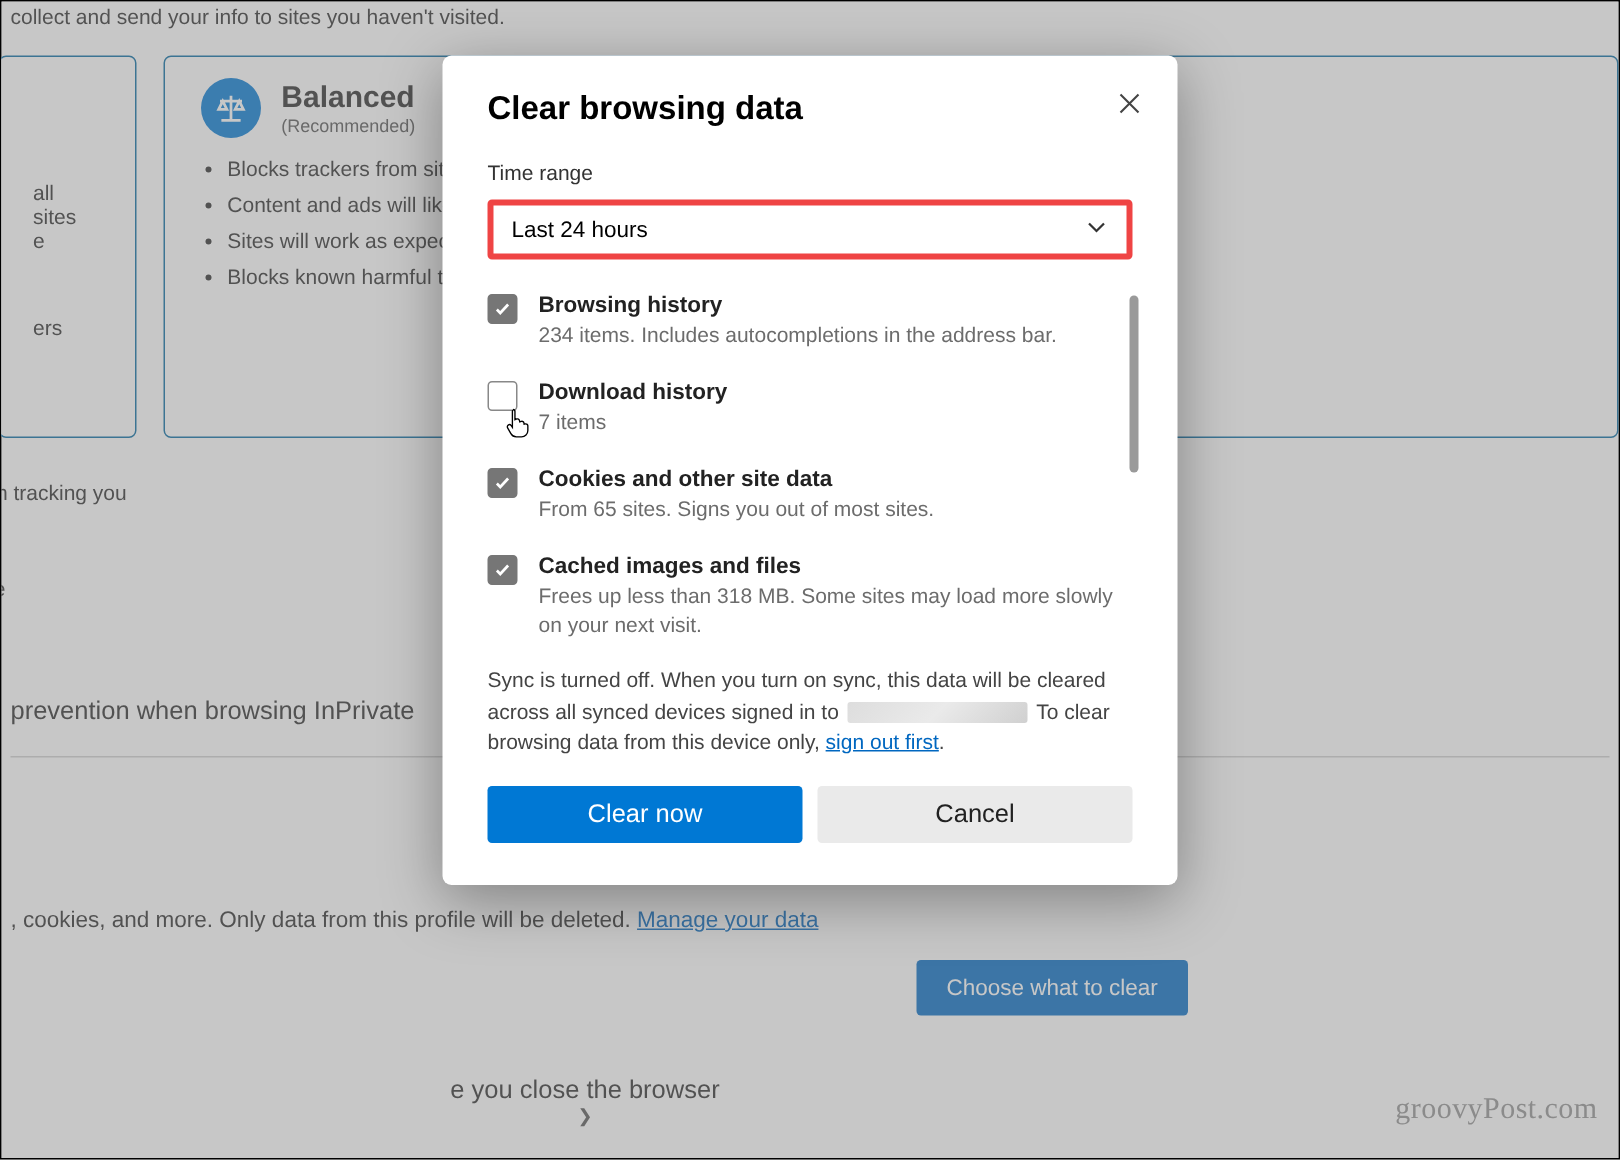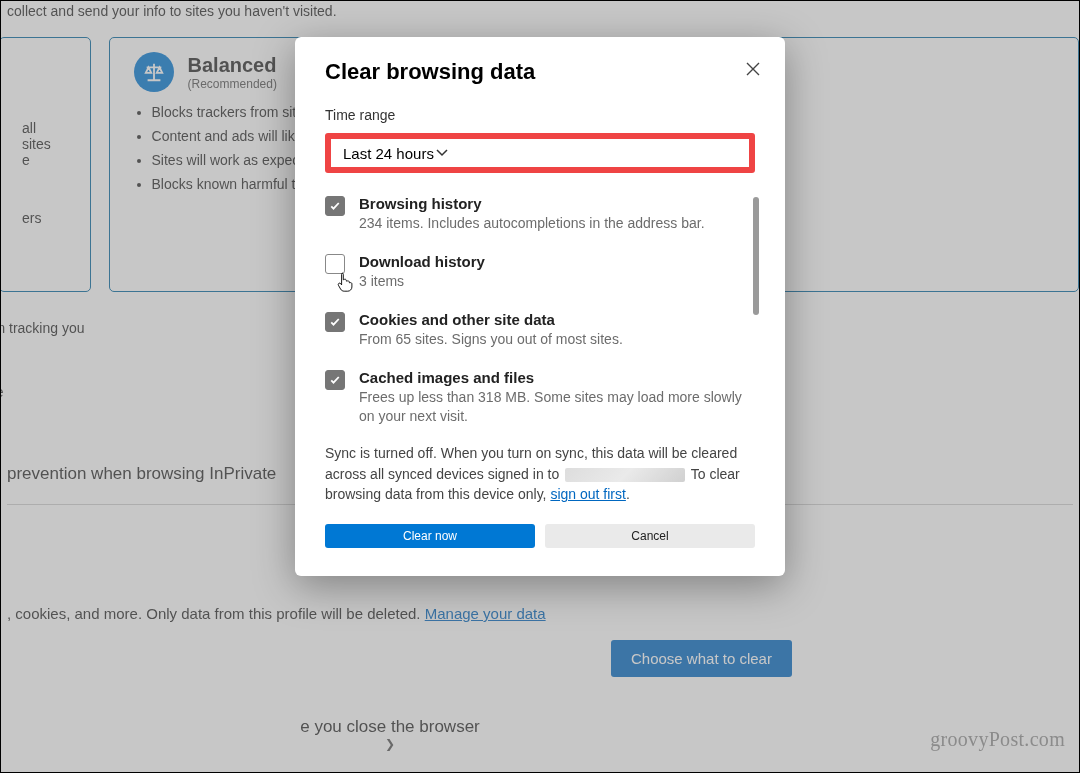--- a/index.html
+++ b/index.html
@@ -137,26 +137,27 @@
     font-weight: 600;
     margin-bottom: 22px;
   }
   .dlg-label {
     font-size: 14px;
     margin-bottom: 10px;
     color:#333;
   }
   .dlg-select {
     width: 100%;
-    border: 6px solid #ef4444;
+    border: 4px solid #ef4444;
     border-radius: 3px;
     height: 40px;
     padding: 0 12px;
     display: flex;
     align-items: center;
+    justify-content: space-between;
     font-size: 15px;
     margin-bottom: 22px;
   }
   .dlg-items {
     position: relative;
     max-height: 250px;
   }
   .dlg-scrollbar {
     position: absolute;
     right: -4px;
@@ -210,24 +211,24 @@
     filter: blur(0.4px);
   }
   .dlg-sync a { color: #0067c0; text-decoration: underline; }
   .dlg-buttons {
     display: flex;
     gap: 10px;
     margin-top: 20px;
   }
   .dlg-buttons button {
     flex: 1;
-    height: 24px;
+    height: 38px;
     border: none;
     border-radius: 3px;
-    font-size: 12px;
+    font-size: 17px;
     cursor: pointer;
   }
   .btn-primary { background: #0078d4; color: #fff; }
   .btn-secondary { background: #eaeaea; color: #222; }
   .chev { font-size: 12px; color:#555; }
 </style>
 </head>
 <body>
 
 <div class="bg-page">
@@ -314,21 +315,21 @@
         <div>
           <div class="item-title">Browsing history</div>
           <div class="item-sub">234 items. Includes autocompletions in the address bar.</div>
         </div>
       </div>
 
       <div class="dlg-item" style="position:relative">
         <div class="chk"></div>
         <div>
           <div class="item-title">Download history</div>
-          <div class="item-sub">3 items</div>
+          <div class="item-sub">7 items</div>
         </div>
         <span class="cursor-hand">
           <svg width="20" height="22" viewBox="0 0 20 22">
             <path fill="#fff" stroke="#000" stroke-width="0.9" d="M7 2c.8 0 1.3.6 1.3 1.4v5.4l1.2-.5c.8-.3 1.6.2 1.8 1l.2.9 1.1-.3c.8-.2 1.6.3 1.7 1.1l.1.8 1-.2c.8-.1 1.5.5 1.5 1.3v3.1c0 2.3-1.9 4.2-4.2 4.2H9.2c-1.5 0-2.9-.8-3.6-2.1l-2.2-3.9c-.4-.7-.1-1.6.6-2 .6-.3 1.3-.1 1.7.4l.9 1.3V3.4C6.6 2.6 7.2 2 7 2z"></path>
           </svg>
         </span>
       </div>
 
       <div class="dlg-item">
         <div class="chk checked">

